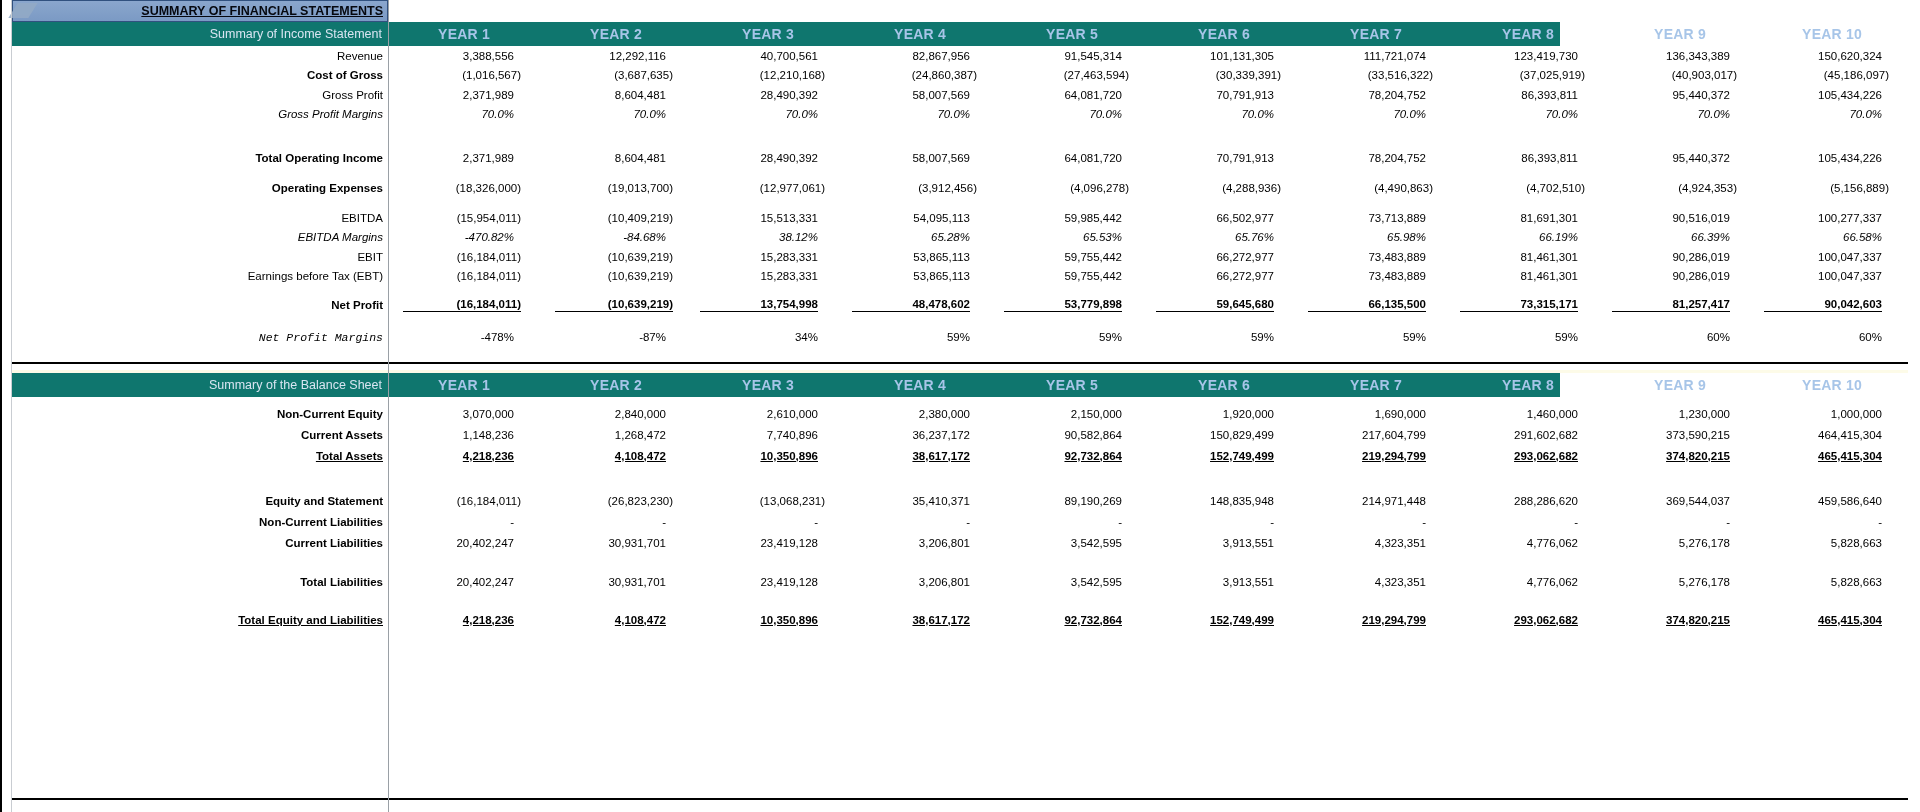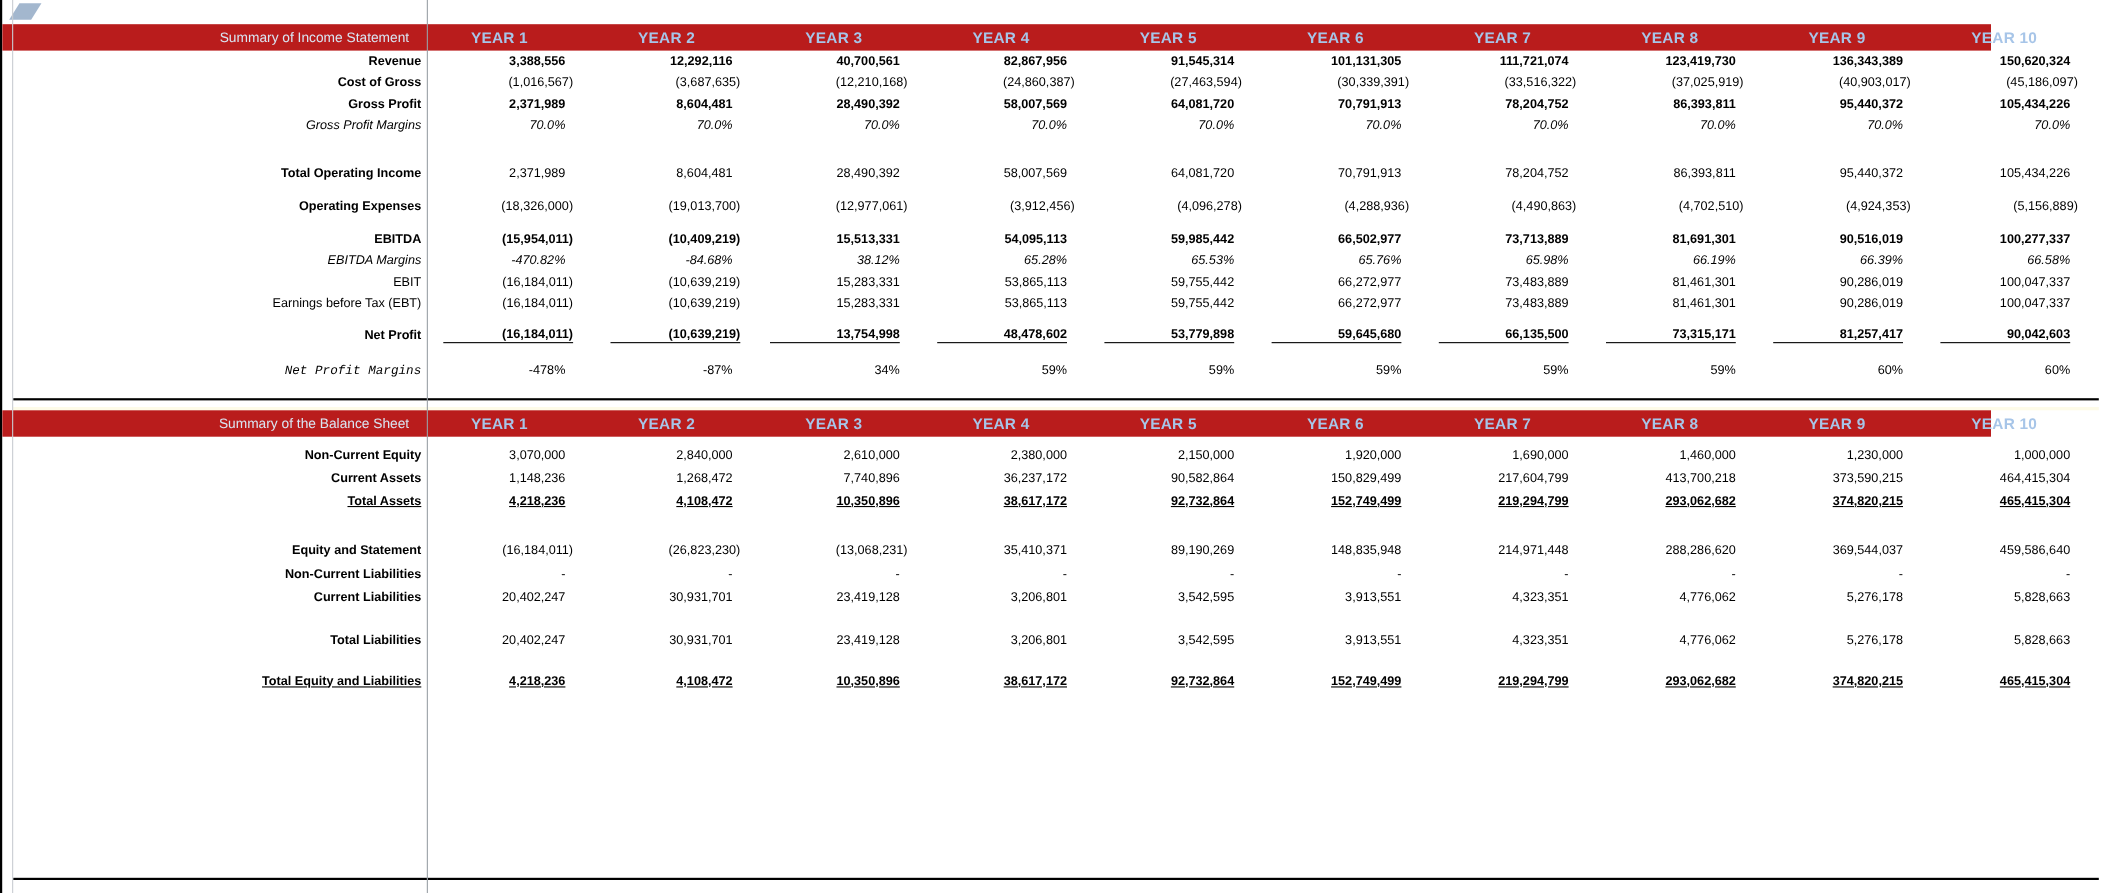--- a/index.html
+++ b/index.html
@@ -13,33 +13,33 @@
 
   
   .title-row{display:grid;grid-template-columns:10px 376px;height:22px;align-items:stretch;}
   .corner{position:absolute;left:11px;top:3px;width:20px;height:15px;background:#93aac6;
           transform:skewX(-32deg);opacity:.85;z-index:2;}
   .title-cell{background:linear-gradient(#8aa6cd,#7b9ac4);border:1px solid #31517f;
               display:flex;align-items:center;justify-content:flex-end;padding-right:4px;box-sizing:border-box;}
   .title-cell span{font-weight:700;font-size:12.5px;text-decoration:underline;color:#06080f;white-space:nowrap;}
 
   
-  .bar{width:1808px;height:24px;background:#b91c1c;
+  .bar{margin-left:10px;width:1548px;height:24px;background:#0f766e;
        display:grid;grid-template-columns:376px repeat(10,152px);align-items:center;}
   .bar-label{text-align:right;padding-right:6px;color:#d9e5f2;font-size:12.5px;white-space:nowrap;}
   .year{text-align:center;color:#a7c5e8;font-weight:700;font-size:14px;letter-spacing:.2px;white-space:nowrap;}
 
   
   .row{display:grid;grid-template-columns:10px 376px repeat(10,152px);align-items:center;}
   .sec-income .row{height:19.5px;}
   .sec-balance .row{height:21px;}
   .lab{grid-column:2;text-align:right;padding-right:5px;font-size:11.5px;white-space:nowrap;}
   .val{text-align:right;padding-right:26px;font-size:11.5px;white-space:nowrap;}
   .val.neg{padding-right:19px;}
-  .bold .lab,.bold .val{font-weight:700;}
+  .bold .lab,.bold .val{font-weight:400;}
   .labelbold .lab{font-weight:700;}
   .italic .lab,.italic .val{font-style:italic;}
   .npm .lab{font-style:italic;font-family:Liberation Mono, monospace;}
   .total .lab{font-weight:700;text-decoration:underline;}
   .total .val{font-weight:700;}
   .total .val span{display:inline-block;text-decoration:underline;}
   .netprofit .lab{font-weight:700;text-align:right;}
   .netprofit .val{font-weight:700;}
   .netprofit .val span{display:inline-block;min-width:118px;border-bottom:1.6px solid #000;padding-bottom:1px;}
 
@@ -56,20 +56,23 @@
 
 <div class="sheet">
   <div class="vline divider-gutter"></div>
   <div class="vline divider-label"></div>
   <div class="corner"></div>
 
   <div class="stack">
 
     <div class="title-row">
       <div></div>
+      <div class="title-cell">
+        <span>SUMMARY OF FINANCIAL STATEMENTS</span>
+      </div>
     </div>
 
     <div class="bar">
       <div class="bar-label">Summary of Income Statement</div>
 
       <div style="display:contents"><div class="year">YEAR 1</div><div class="year">YEAR 2</div><div class="year">YEAR 3</div><div class="year">YEAR 4</div><div class="year">YEAR 5</div><div class="year">YEAR 6</div><div class="year">YEAR 7</div><div class="year">YEAR 8</div><div class="year">YEAR 9</div><div class="year">YEAR 10</div></div>
     </div>
 
     <div class="sec-income">
         <div class="row bold">
@@ -276,21 +279,21 @@
         <div class="row labelbold">
           <div></div>
           <div class="lab">Current Assets</div>
           <div class="val"><span>1,148,236</span></div>
           <div class="val"><span>1,268,472</span></div>
           <div class="val"><span>7,740,896</span></div>
           <div class="val"><span>36,237,172</span></div>
           <div class="val"><span>90,582,864</span></div>
           <div class="val"><span>150,829,499</span></div>
           <div class="val"><span>217,604,799</span></div>
-          <div class="val"><span>413,700,218</span></div>
+          <div class="val"><span>291,602,682</span></div>
           <div class="val"><span>373,590,215</span></div>
           <div class="val"><span>464,415,304</span></div>
         </div>
         <div class="row total">
           <div></div>
           <div class="lab">Total Assets</div>
           <div class="val"><span>4,218,236</span></div>
           <div class="val"><span>4,108,472</span></div>
           <div class="val"><span>10,350,896</span></div>
           <div class="val"><span>38,617,172</span></div>

